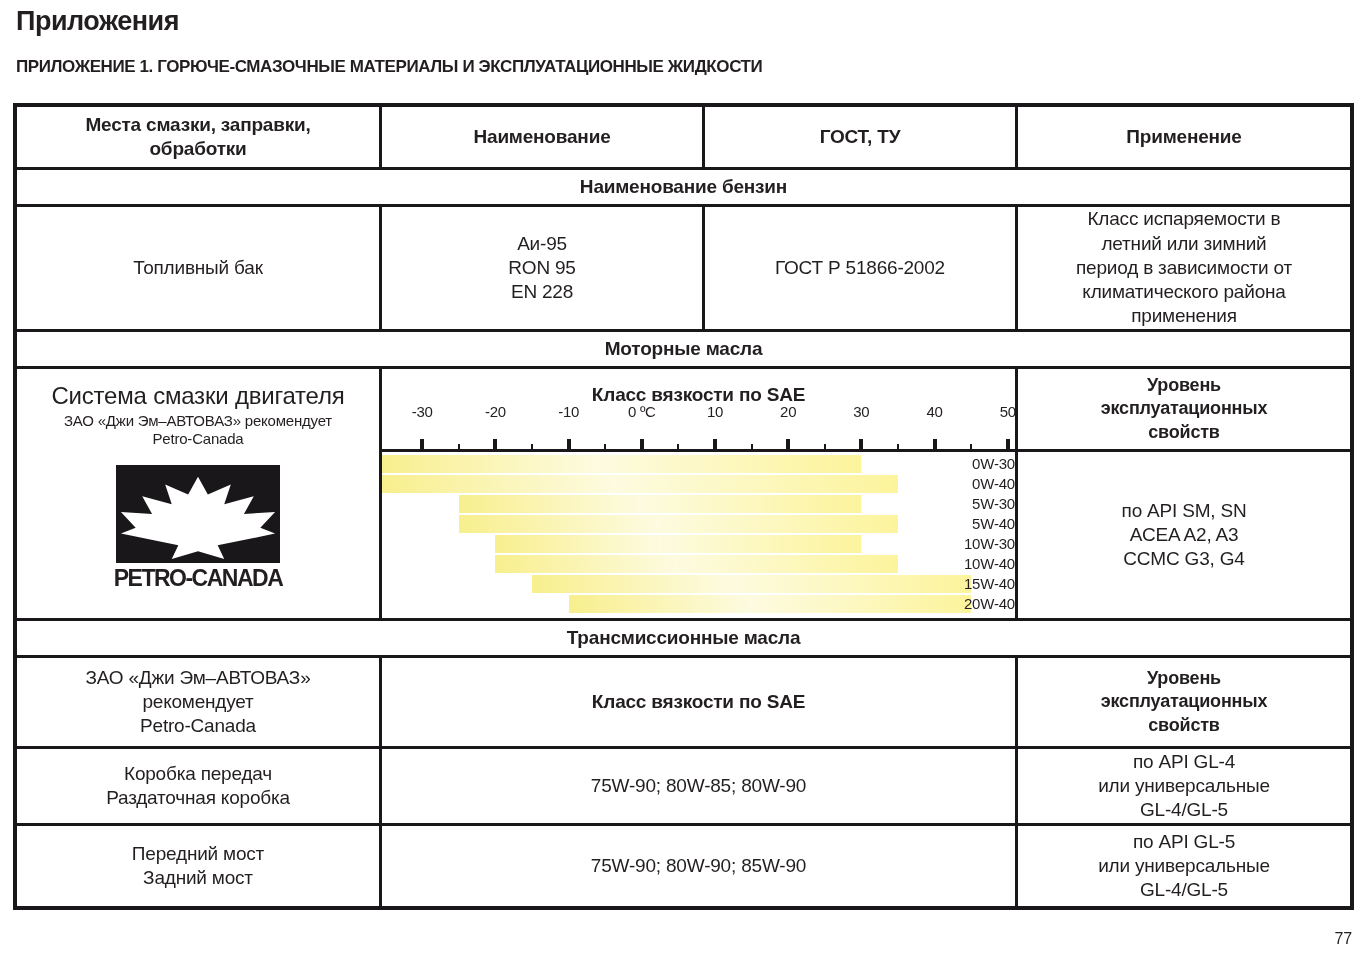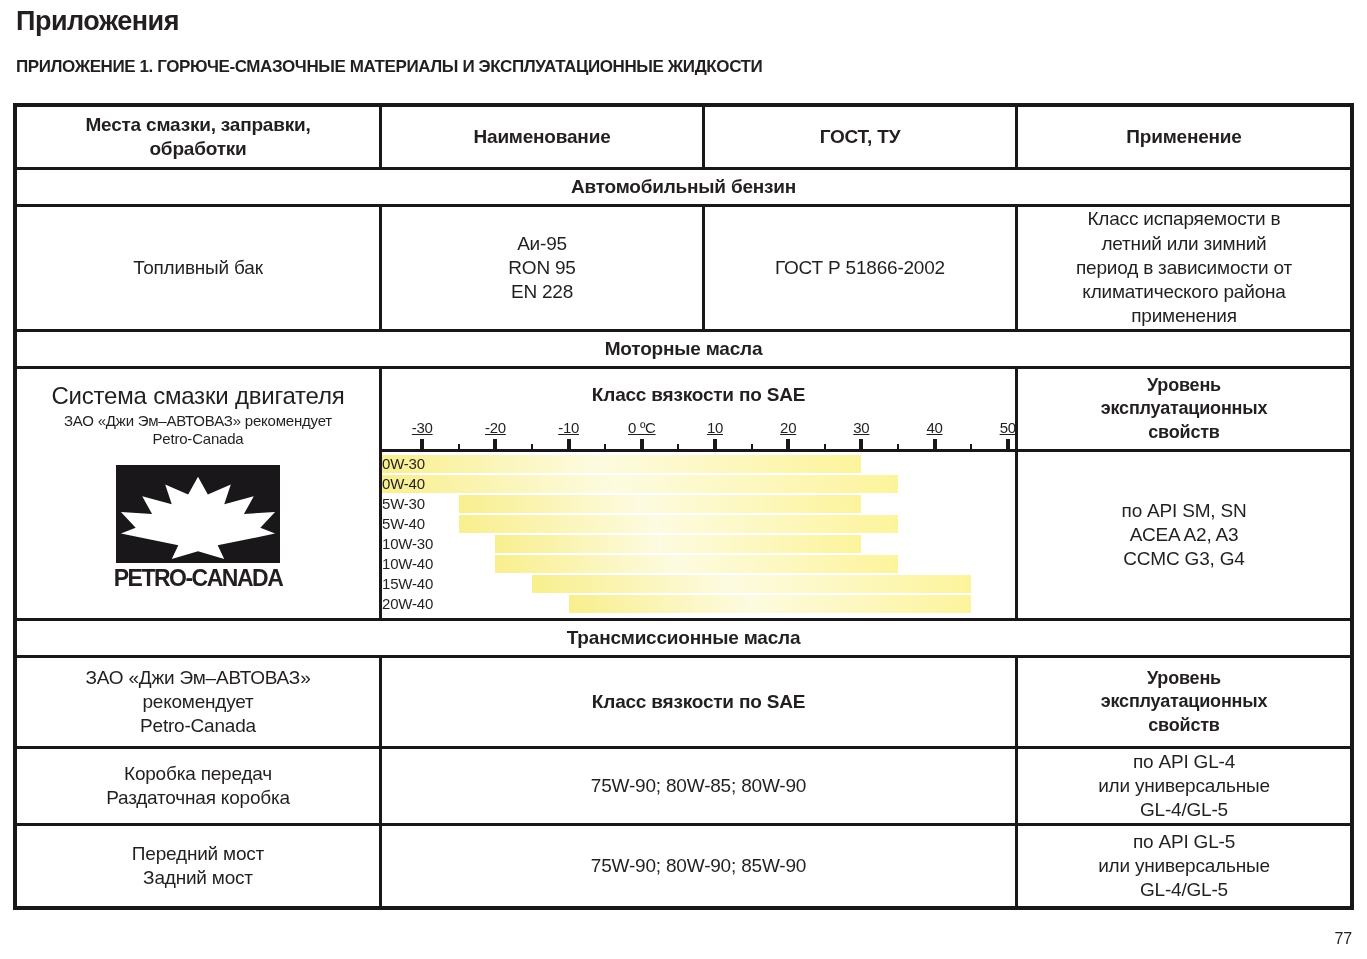--- a/index.html
+++ b/index.html
@@ -35,46 +35,46 @@
   .motor-place{grid-row:5 / span 2;grid-column:1;justify-content:flex-start;padding-top:12px;}
   .motor-place .line1{font-size:24px;}
   .motor-place .line2{font-size:15px;white-space:pre-line;line-height:1.25;}
   .logo-wrap{margin-top:16px;display:flex;flex-direction:column;align-items:center;}
   .logo-text{font-weight:bold;font-size:23px;letter-spacing:-1.5px;margin-top:1px;}
 
   
   .chart-head{grid-column:2 / span 2;grid-row:5;padding:0;justify-content:flex-start;}
   .chart-title{flex:1;display:flex;align-items:center;justify-content:center;font-weight:bold;font-size:19px;}
   .axis{position:relative;width:100%;height:27px;}
-  .axis-label{position:absolute;bottom:12px;transform:translateX(-50%);font-size:15px;letter-spacing:-0.3px;white-space:nowrap;text-decoration:underline;}
+  .axis-label{position:absolute;bottom:28px;transform:translateX(-50%);font-size:15px;letter-spacing:-0.3px;white-space:nowrap;}
   .tick{position:absolute;bottom:0;background:#1a171b;transform:translateX(-50%);}
   .tick-major{width:4px;height:10px;}
   .tick-minor{width:2px;height:5px;}
 
   
   .bars-cell{grid-column:2 / span 2;grid-row:6;padding:0;display:block;position:relative;}
   .bar{position:absolute;height:18px;}
-  .bar-label{position:absolute;left:0;right:0;text-align:left;font-size:15px;height:30px;line-height:18px;}
+  .bar-label{position:absolute;left:0;right:0;text-align:right;font-size:15px;height:30px;line-height:18px;}
   .leaf-svg{display:block;}
 </style>
 </head>
 <body>
 
 <div class="page-title">Приложения</div>
 <div class="page-subtitle">ПРИЛОЖЕНИЕ 1. ГОРЮЧЕ-СМАЗОЧНЫЕ МАТЕРИАЛЫ И ЭКСПЛУАТАЦИОННЫЕ ЖИДКОСТИ</div>
 
 <div class="grid-table">
 
   <div class="cell bold pre">Места смазки, заправки,
 обработки</div>
   <div class="cell bold">Наименование</div>
   <div class="cell bold">ГОСТ, ТУ</div>
   <div class="cell bold">Применение</div>
 
-  <div class="cell span4 section-row">Автомобильный бензин</div>
+  <div class="cell span4 section-row">Наименование бензин</div>
 
   <div class="cell">Топливный бак</div>
   <div class="cell pre">Аи-95
 RON 95
 EN 228</div>
   <div class="cell">ГОСТ Р 51866-2002</div>
   <div class="cell pre">Класс испаряемости в
 летний или зимний
 период в зависимости от
 климатического района

